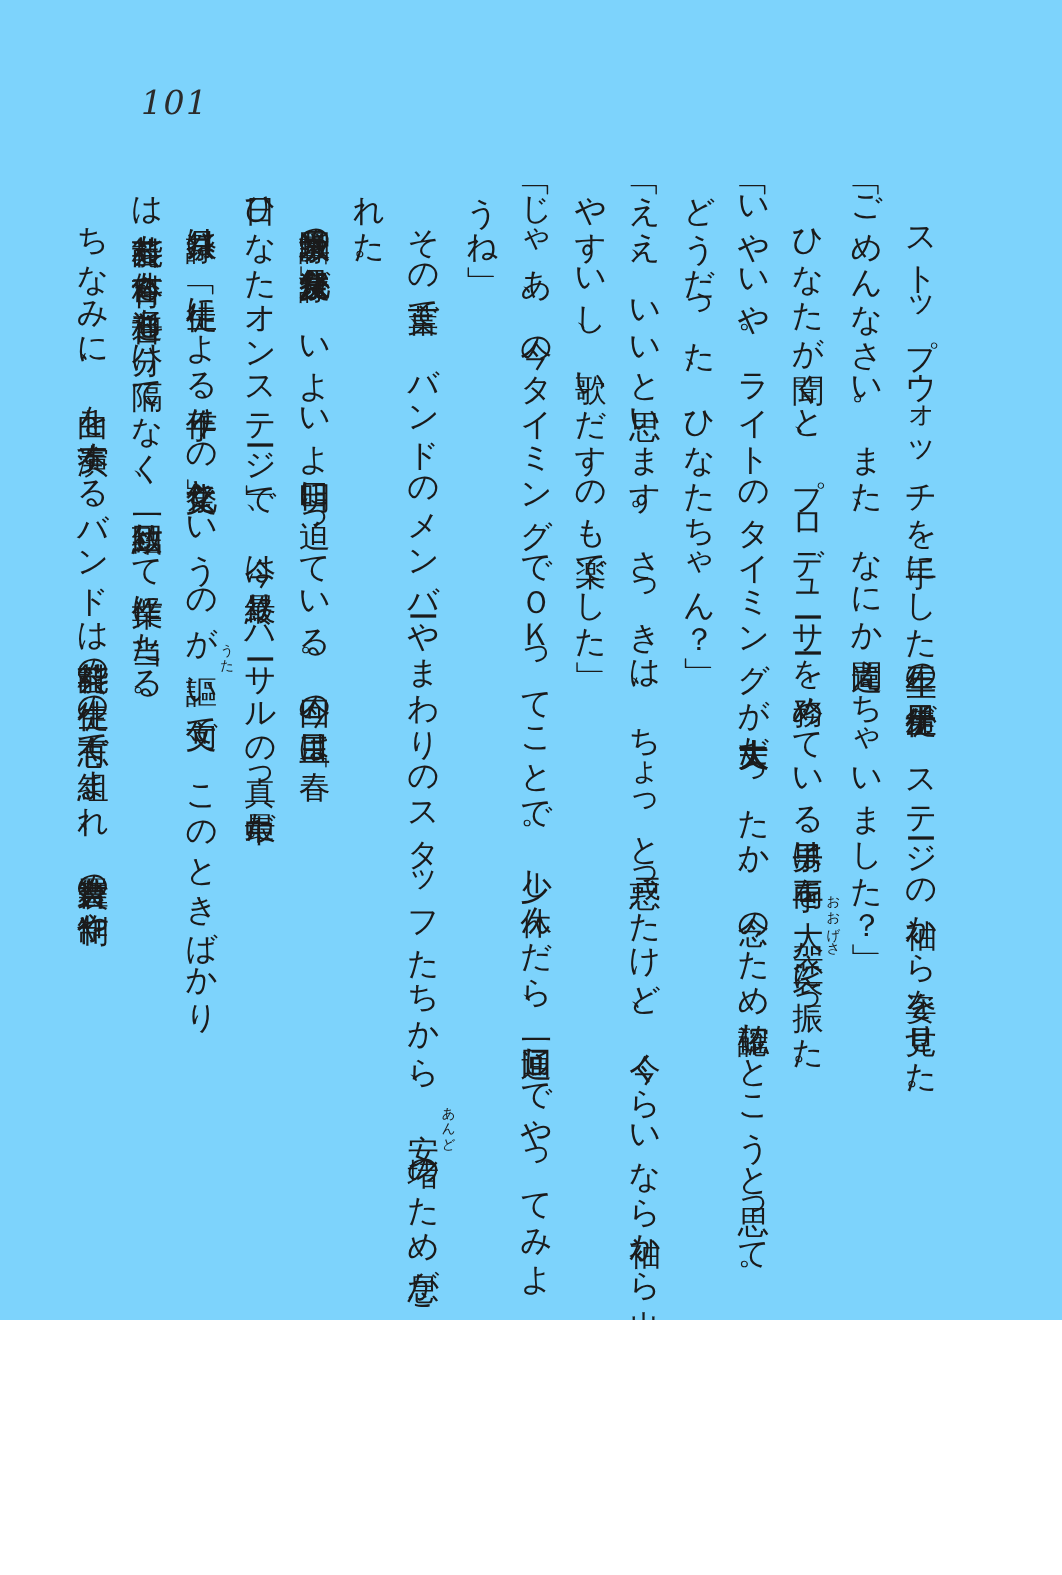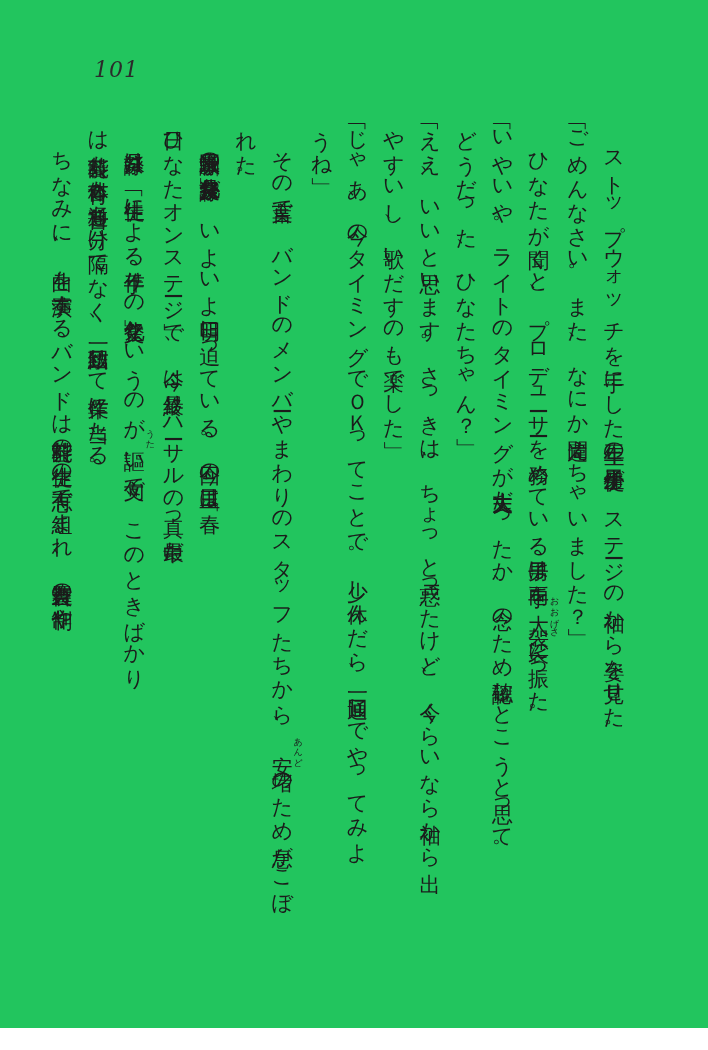--- a/index.html
+++ b/index.html
@@ -3,22 +3,22 @@
 <meta charset="utf-8">
 <style>
   html, body {
     margin: 0;
     padding: 0;
     background: #ffffff;
   }
   .book-page {
     position: relative;
     width: 708px;
-    height: 1028px;
-    background: #22c55e;
+    height: 880px;
+    background: #7dd3fc;
     overflow: hidden;
     font-family: "DejaVu Serif", serif;
   }
   .page-number {
     position: absolute;
     left: 94px;
     top: 57px;
     font-family: "DejaVu Serif", serif;
     font-style: italic;
     font-size: 22px;

